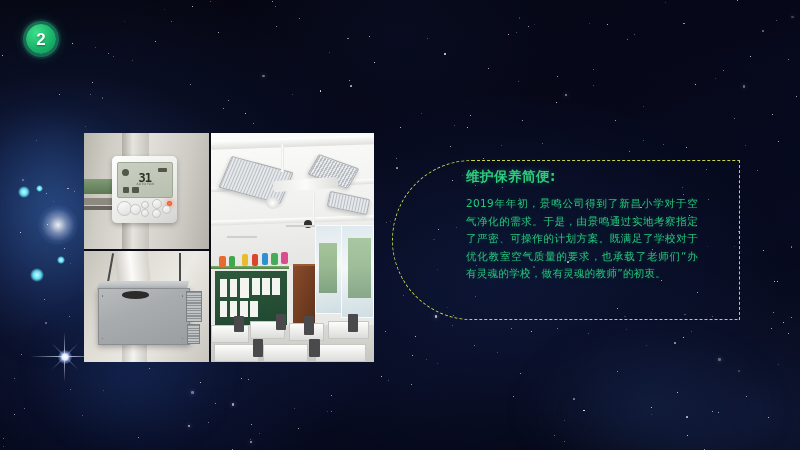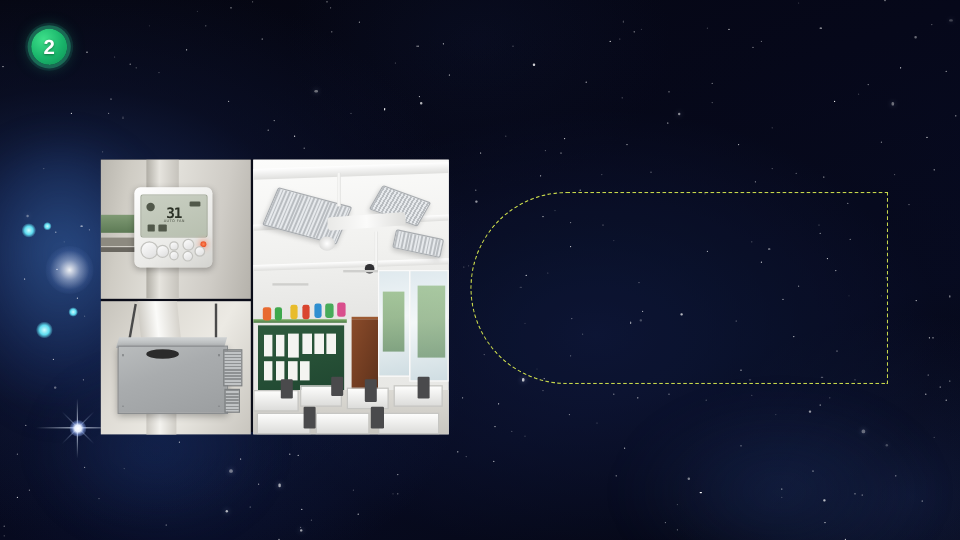--- a/index.html
+++ b/index.html
@@ -504,15 +504,17 @@
       <div class="p2 screw" style="left:14%;top:40%;"></div>
       <div class="p2 screw" style="left:14%;top:78%;"></div>
       <div class="p2 screw" style="left:78%;top:40%;"></div>
       <div class="p2 screw" style="left:78%;top:78%;"></div>
     </div>
 
   </div>
 
   <div class="callout"></div>
   <div class="calloutInner">
+    <div class="ct-head">维护保养简便:</div>
+    <div class="ct-body">2019年年初，景鸣公司得到了新昌小学对于空气净化的需求。于是，由景鸣通过实地考察指定了严密、可操作的计划方案。既满足了学校对于优化教室空气质量的要求，也承载了老师们“办有灵魂的学校，做有灵魂的教师”的初衷。</div>
   </div>
 
 </div>
 
 </body></html>

